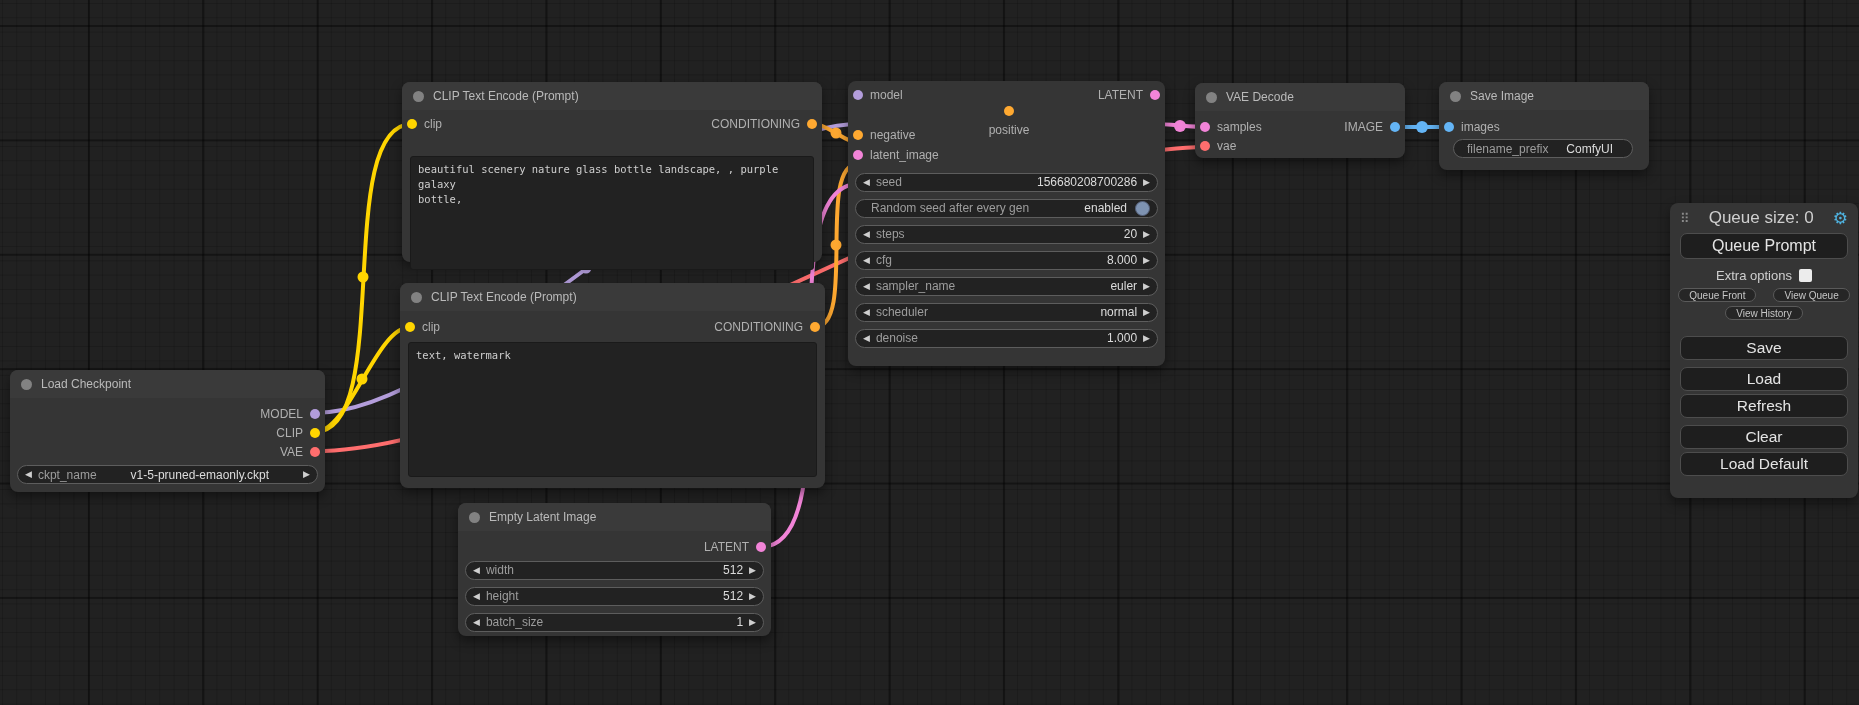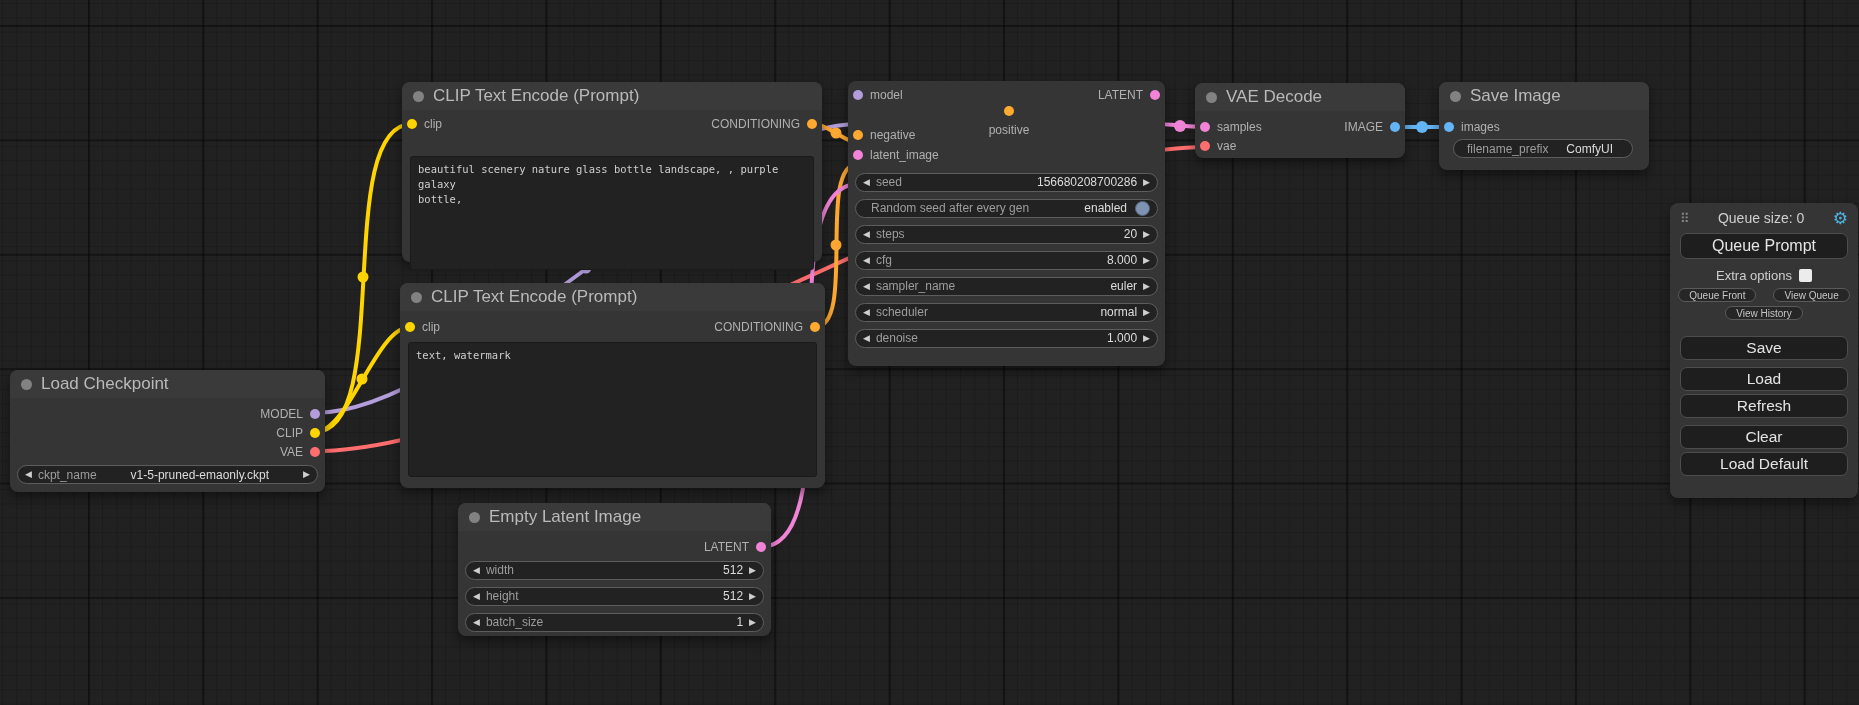--- a/index.html
+++ b/index.html
@@ -16,21 +16,21 @@
   #wires{position:absolute;left:0;top:0;z-index:1;}
   .wire{fill:none;stroke-width:4;stroke-linecap:round;}
   .w-model{stroke:#B39DDB}.w-clip{stroke:#FFD500}.w-vae{stroke:#FF6E6E}
   .w-cond{stroke:#FFA931}.w-latent{stroke:#F284D8}.w-image{stroke:#64B5F6}
   .d-model{fill:#B39DDB}.d-clip{fill:#FFD500}.d-vae{fill:#FF6E6E}
   .d-cond{fill:#FFA931}.d-latent{fill:#F284D8}.d-image{fill:#64B5F6}
 
   .node{position:absolute;z-index:2;background:#353535;border-radius:8px;
     box-shadow:0 5px 12px rgba(0,0,0,0.45);color:#b0b0b0;font-size:12px;}
   .node-title{height:28px;display:flex;align-items:center;gap:9px;padding:0 11px;
-    background:#3a3a3a;border-radius:8px 8px 0 0;color:#bababa;font-size:17px;}
+    background:#3a3a3a;border-radius:8px 8px 0 0;color:#bababa;font-size:12px;}
   .title-dot{width:11px;height:11px;border-radius:50%;background:#828282;flex:0 0 auto;}
   .slots{position:relative;}
   .slot-row{height:19px;display:flex;align-items:center;}
   .in-slot{padding-left:5px;gap:7px;}
   .out-slot{justify-content:flex-end;padding-right:5px;gap:7px;}
   .slot-dot{width:10px;height:10px;border-radius:50%;flex:0 0 auto;}
   .c-model{background:#B39DDB}.c-clip{background:#FFD500}.c-vae{background:#FF6E6E}
   .c-cond{background:#FFA931}.c-latent{background:#F284D8}.c-image{background:#64B5F6}
   .slot-label{color:#b0b0b0;font-size:12px;}
   .abs-out{position:absolute;right:0;top:0;width:60%;}
@@ -48,21 +48,21 @@
     margin:0 8px;padding:5px 7px;color:#cfcfcf;
     font-family:"DejaVu Sans Mono","Liberation Mono",monospace;
     font-size:10.5px;line-height:15px;white-space:pre-wrap;overflow:hidden;}
 
   
   #queue-panel{position:absolute;z-index:3;left:1670px;top:203px;width:188px;height:295px;
     background:#353535;border-radius:8px;box-shadow:0 5px 12px rgba(0,0,0,0.45);
     color:#cfcfcf;}
   .qp-header{height:30px;display:flex;align-items:center;padding:0 10px;gap:6px;}
   .qp-drag{color:#8a8a8a;font-size:13px;cursor:grab;}
-  .qp-size{flex:1;text-align:center;font-size:14px;color:#cfcfcf;}
+  .qp-size{flex:1;text-align:center;font-size:17px;color:#cfcfcf;}
   .qp-gear{color:#4FB3E0;font-size:17px;line-height:1;cursor:pointer;}
   .qp-btn{display:block;box-sizing:border-box;width:168px;height:24px;margin:0 auto 3px auto;
     background:#1e1e1e;border:1px solid #4d4d4d;border-radius:7px;color:#e4e4e4;
     font-size:15.5px;display:flex;align-items:center;justify-content:center;cursor:pointer;
     font-family:"Liberation Sans",sans-serif;}
   .qp-btn.big{height:26px;font-size:16px;margin-bottom:9px;}
   .qp-extra{display:flex;align-items:center;justify-content:center;gap:7px;
     font-size:13px;color:#cfcfcf;margin:2px 0 5px 0;}
   .qp-checkbox{width:13px;height:13px;background:#ececec;border-radius:2px;cursor:pointer;}
   .qp-smallrow{display:flex;justify-content:center;gap:17px;margin-bottom:4px;}

